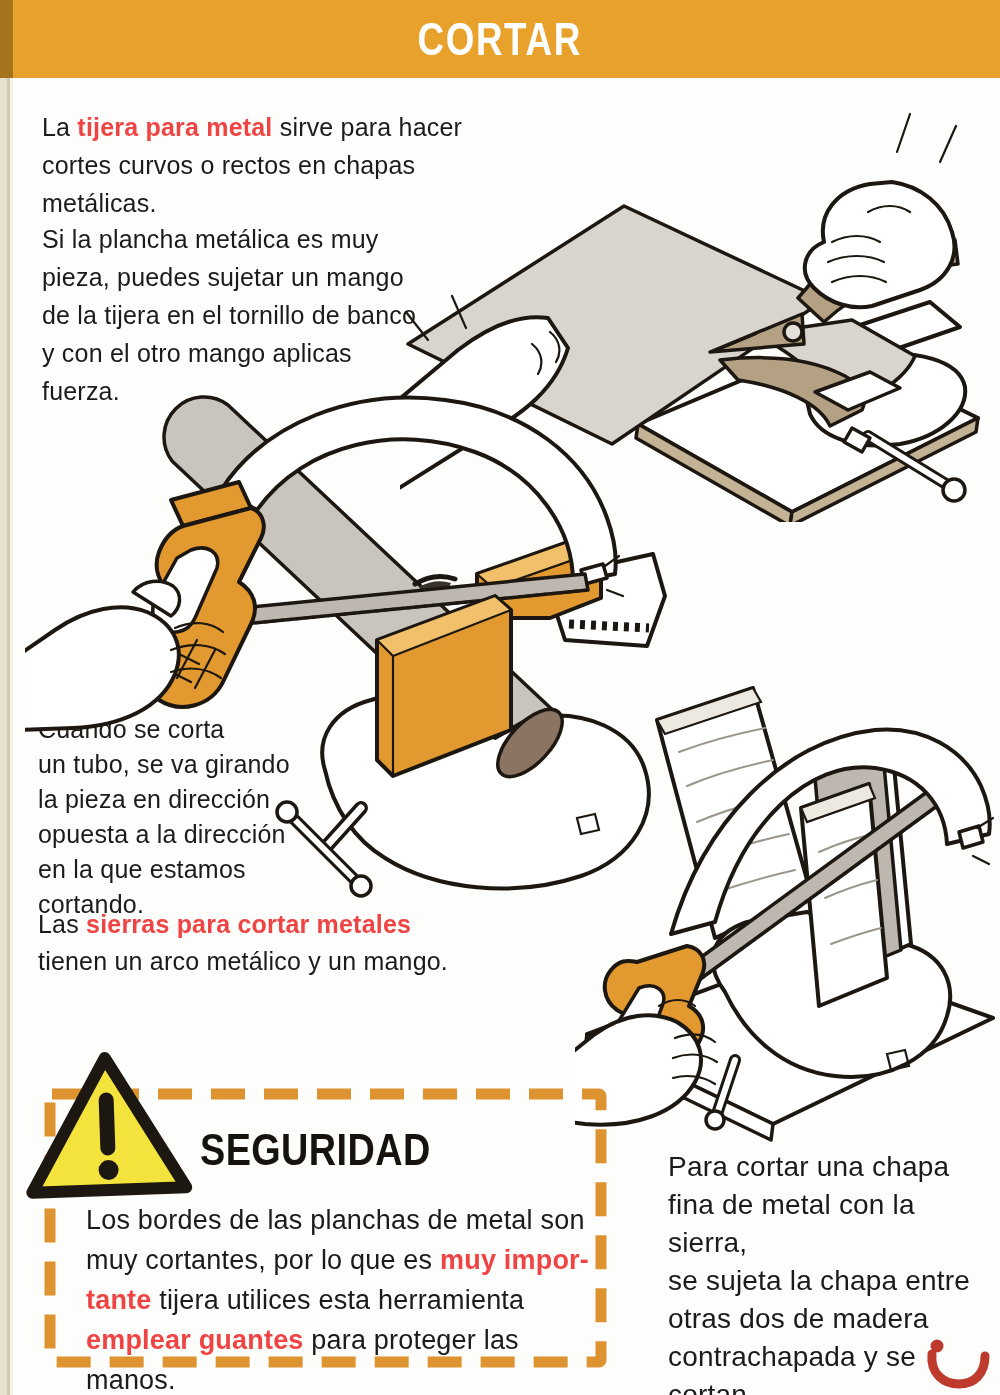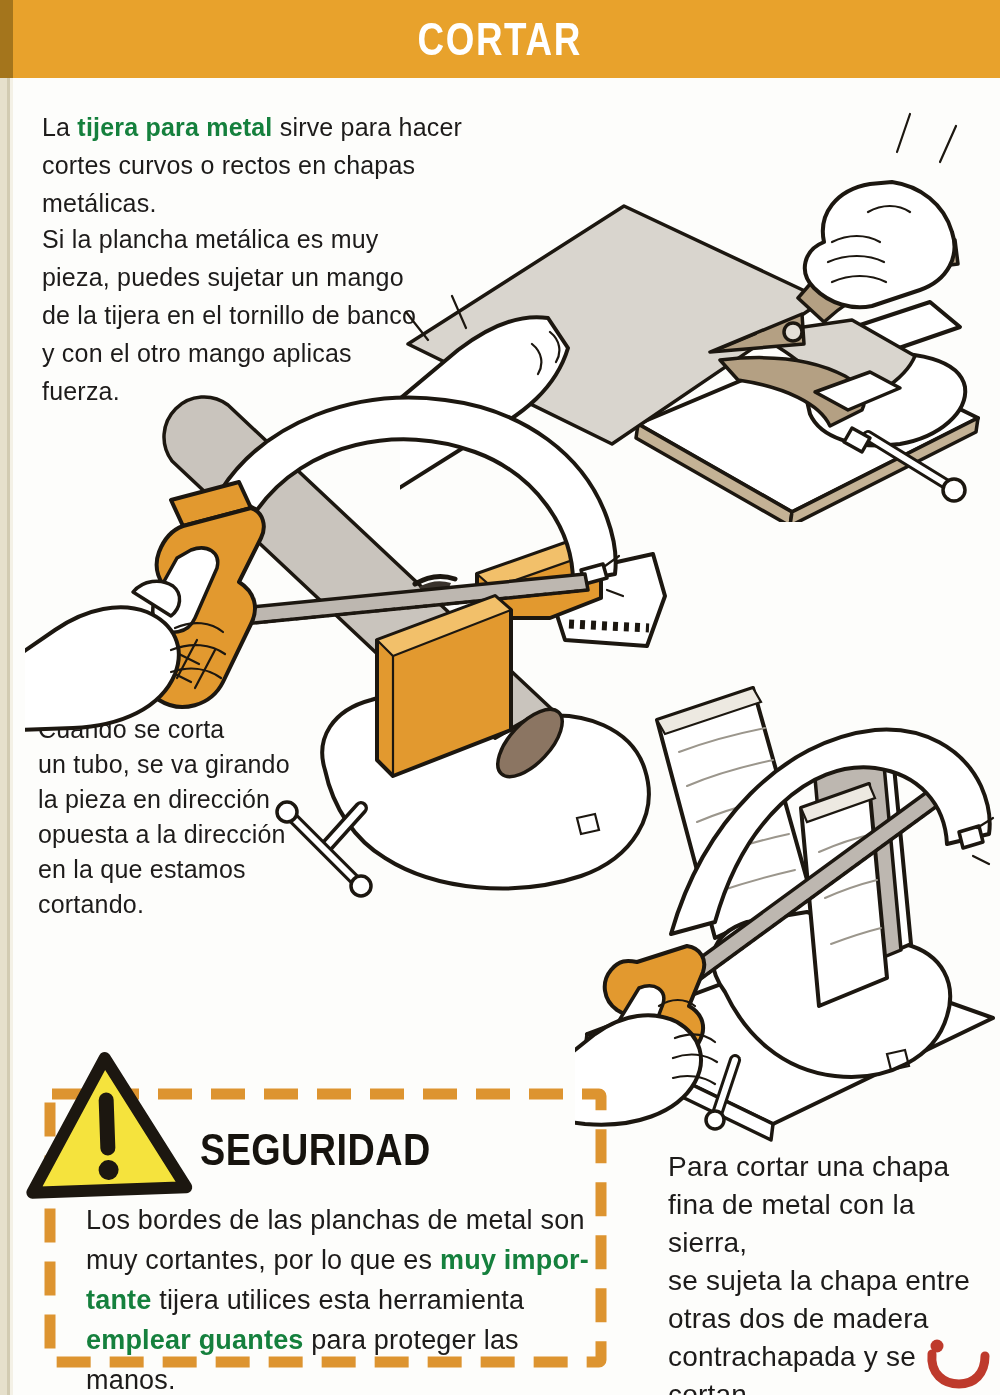--- a/index.html
+++ b/index.html
@@ -10,21 +10,21 @@
   }
   .edge{position:absolute;left:0;top:0;width:13px;height:100%;
     background:linear-gradient(90deg,#E6E0CC 0 7px,#D2CBB2 7px 10px,#F4F1E6 10px 13px);}
   .bar{position:absolute;left:0;top:0;width:100%;height:78px;
     background:var(--header-bar);display:flex;align-items:center;justify-content:center;}
   .bar-shade{position:absolute;left:0;top:0;width:13px;height:78px;background:rgba(82,62,8,0.45);}
   .bar-title{margin:0;font-size:46px;font-weight:bold;color:#FFFFFF;
     letter-spacing:2px;transform:scaleX(0.8);transform-origin:center;}
   .para{position:absolute;white-space:pre-line;font-size:25px;line-height:38px;
     color:#1D1B1A;letter-spacing:0.2px;margin:0;}
-  .para b{font-weight:bold;color:#15803d;}
+  .para b{font-weight:bold;color:#ef4444;}
   .p-tijera{left:42px;top:108px;width:450px;}
   .p-plancha{left:42px;top:220px;width:450px;}
   .p-tubo{left:38px;top:712px;width:320px;line-height:35px;}
   .p-sierras{left:38px;top:906px;width:460px;line-height:37px;}
   .p-chapa{left:668px;top:1148px;width:320px;font-size:28px;line-height:38px;}
   .safety-title{position:absolute;left:200px;top:1124px;margin:0;
     font-size:45px;font-weight:bold;color:#16130E;letter-spacing:0.5px;
     transform:scaleX(0.84);transform-origin:left;}
   .safety-body{left:86px;top:1200px;width:505px;font-size:27px;line-height:40px;}
   .abs{position:absolute;}
@@ -52,20 +52,22 @@
 pieza, puedes sujetar un mango
 de la tijera en el tornillo de banco
 y con el otro mango aplicas
 fuerza.</span></p>
   <p class="para p-tubo"><span>Cuando se corta
 un tubo, se va girando
 la pieza en dirección
 opuesta a la dirección
 en la que estamos
 cortando.</span></p>
+  <p class="para p-sierras"><span>Las </span><b>sierras para cortar metales</b><span>
+tienen un arco metálico y un mango.</span></p>
   <p class="para p-chapa"><span>Para cortar una chapa
 fina de metal con la sierra,
 se sujeta la chapa entre
 otras dos de madera
 contrachapada y se cortan
 las tres a la vez.</span></p>
 
   <svg class="abs" style="left:400px;top:92px" width="580" height="430" viewBox="0 0 580 430">
     <g>
       <path class="ln4" style="fill:#fff" d="M238 332 L428 252 L578 326 L392 420 Z"></path>

